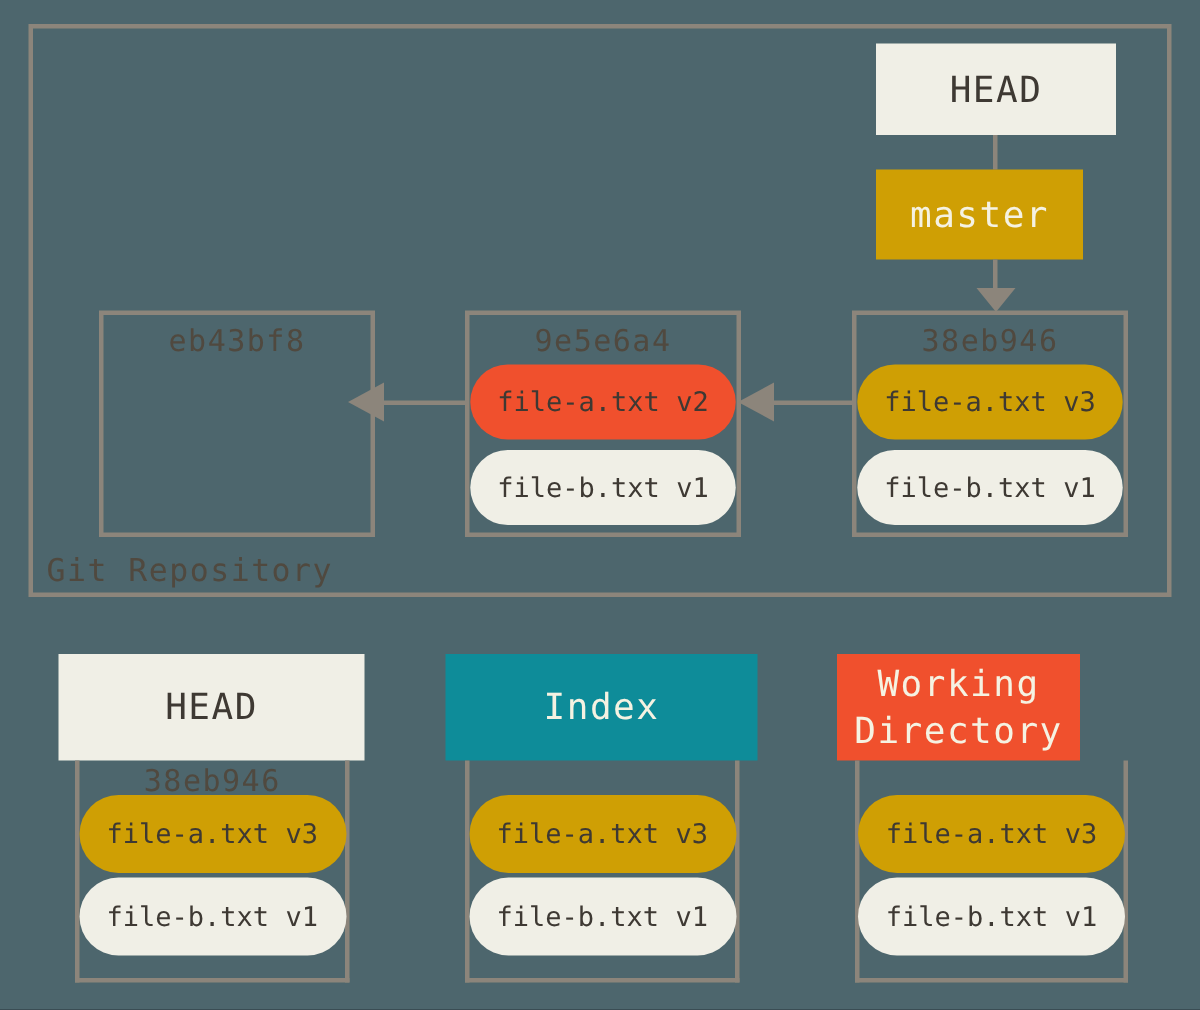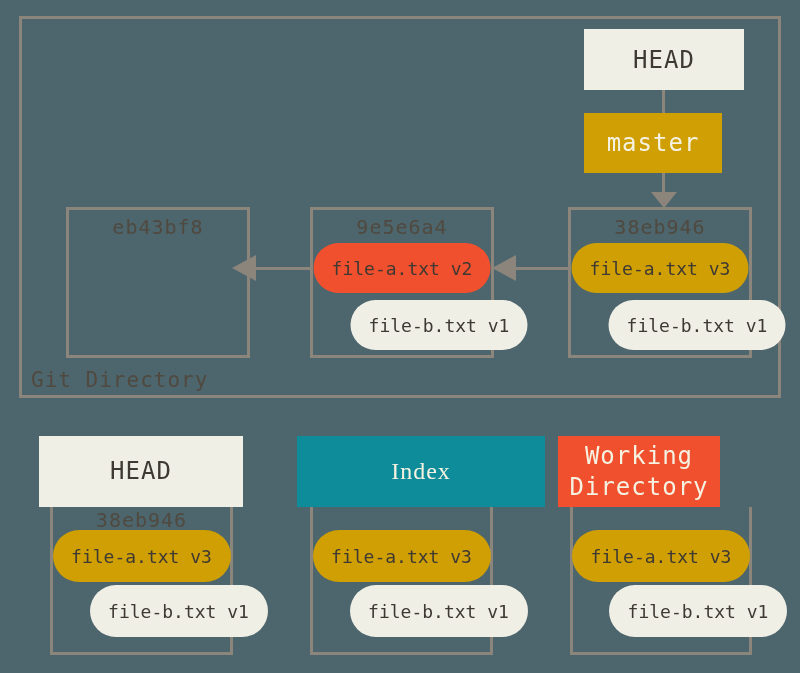--- a/index.html
+++ b/index.html
@@ -77,21 +77,21 @@
     display: flex; align-items: center; justify-content: center;
     font-size: 18px;
     color: var(--text_dark, #3E3933);
     white-space: nowrap;
   }
   .pill.slot1 { top: 33px; }
   .pill.slot2 { top: 90px; }
   .pill-teal  { background: var(--teal, #0E8C99); }
   .pill-red   { background: var(--red, #F0502D); }
   .pill-gold  { background: var(--gold, #CF9F04); text-align: center; }
-  .pill-cream { background: var(--cream, #F4F2E9); margin-left: 37px; }
+  .pill-cream { background: var(--cream, #F4F2E9); }
 
   
   .tree-header {
     display: flex; align-items: center; justify-content: center;
     text-align: center;
     font-size: 24px; line-height: 31px; letter-spacing: 1px;
     height: 71px; top: 436px;
   }
   .tree-header.cream { background: var(--cream, #F0EFE6); color: var(--text_dark, #3E3933); }
   .tree-header.teal  { background: var(--teal, #0E8C99); color: var(--text_light, #F5F2E2); }
@@ -112,21 +112,21 @@
   .tree-box .pill { width: 178px; height: 52px; }
   .tree-box .pill.slot1 { top: 23px; }
   .tree-box .pill.slot2 { top: 78px; }
 </style>
 </head>
 <body>
 
 <div id="stage">
 
   <div class="abs repo-box"></div>
-  <div class="abs repo-label">Git Directory</div>
+  <div class="abs repo-label">Git Repository</div>
 
   <div class="abs ref-box head-box">
     <span>HEAD</span>
   </div>
 
   <div class="abs vline" style="left:662px; top:90px; height:23px;"></div>
 
   <div class="abs ref-box master-box">
     <span>master</span>
   </div>
@@ -170,21 +170,21 @@
   <div class="abs tree-box" style="left:50px; width:183px;">
     <div class="tree-hash">38eb946</div>
     <div class="pill slot1 pill-gold">
       <span>file-a.txt v3</span>
     </div>
     <div class="pill slot2 pill-cream">
       <span>file-b.txt v1</span>
     </div>
   </div>
 
-  <div class="abs tree-header teal" style="left:297px; width:248px;font-family:Liberation Serif, serif;">
+  <div class="abs tree-header teal" style="left:297px; width:208px;">
     <span>Index</span>
   </div>
   <div class="abs tree-box" style="left:310px; width:183px;">
     <div class="pill slot1 pill-gold">
       <span>file-a.txt v3</span>
     </div>
     <div class="pill slot2 pill-cream">
       <span>file-b.txt v1</span>
     </div>
   </div>

